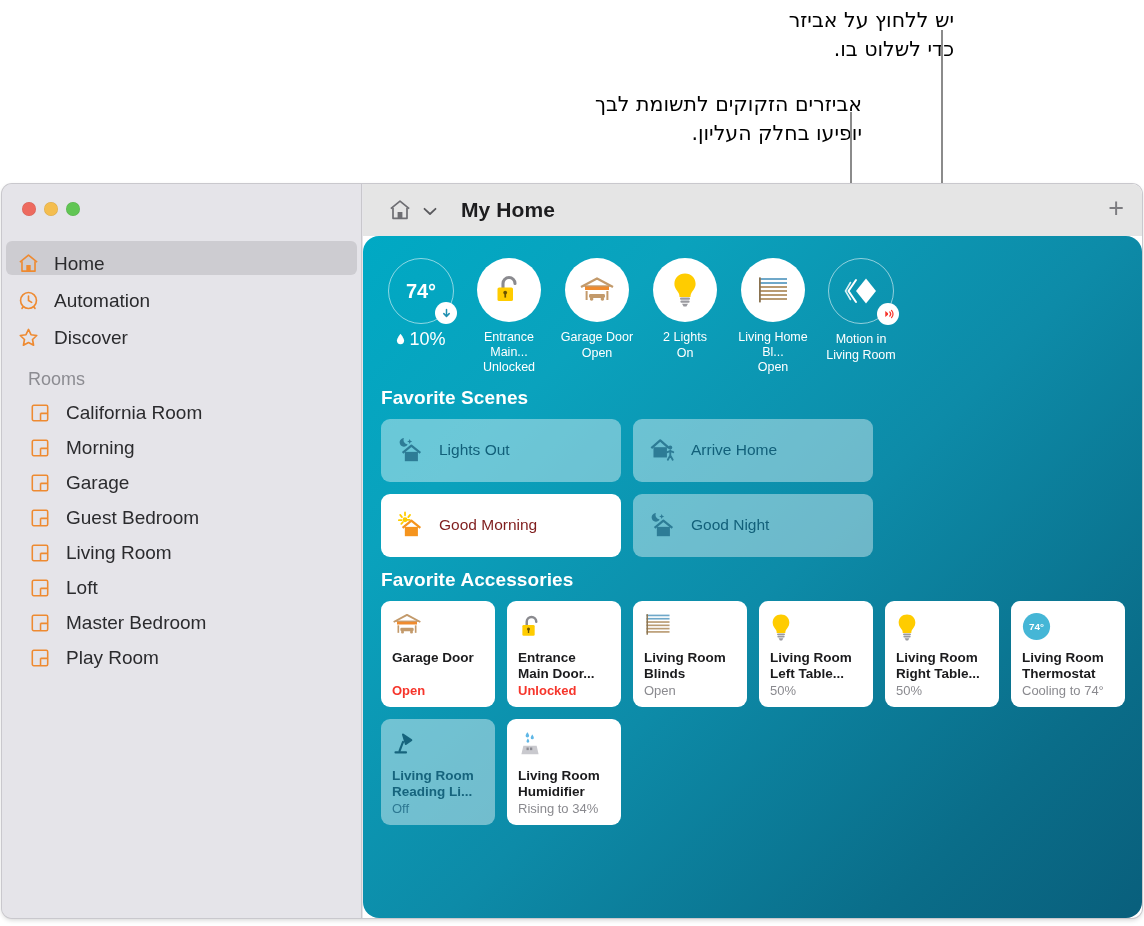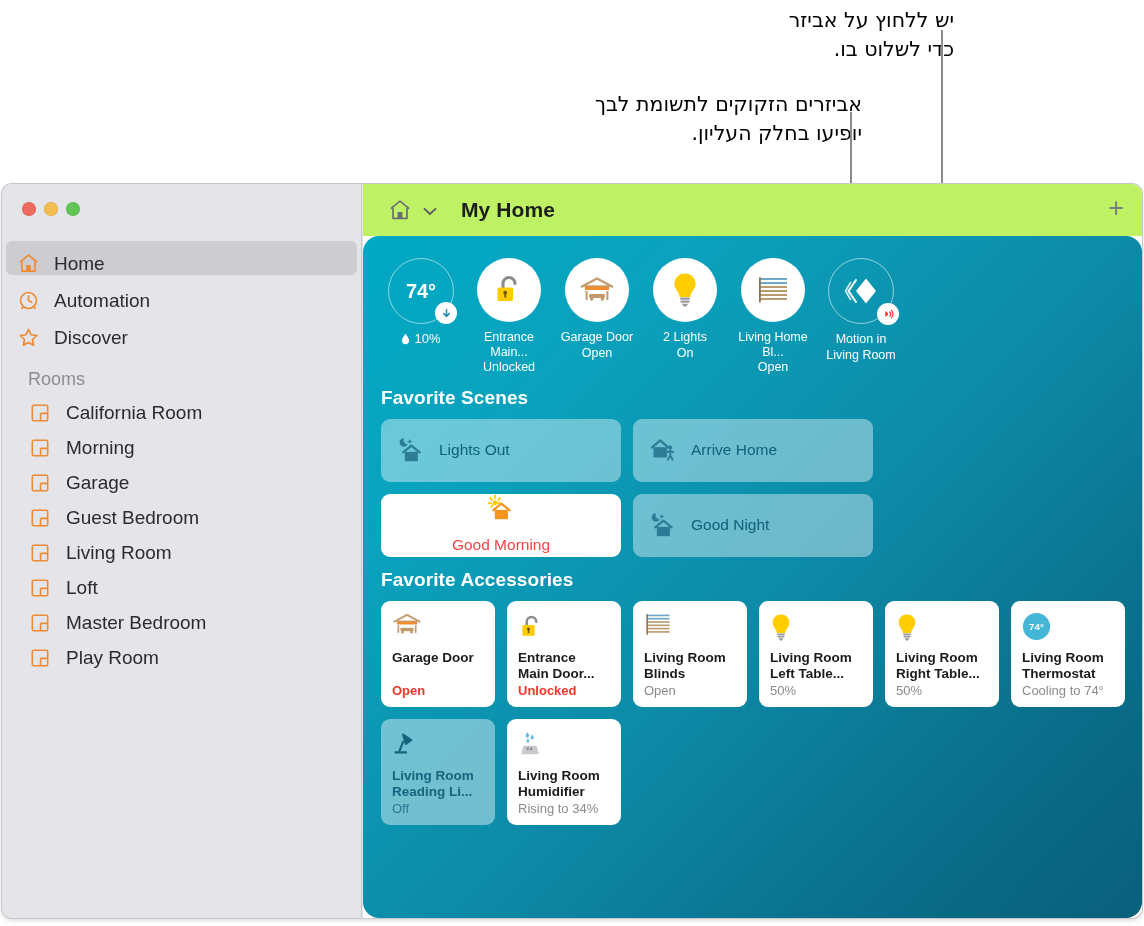--- a/index.html
+++ b/index.html
@@ -77,21 +77,21 @@
     height:33px;margin:2px 16px;padding:0 10px;
     border-radius:6px;font-size:19px;color:#2b2b2e;
   }
 
   
   .content{
     position:absolute;left:361px;top:0;right:0;bottom:0;
     background:#fff;
   }
   .titlebar{
-    height:52px;background:#bef264;display:flex;align-items:center;
+    height:52px;background:#e5e5e5;display:flex;align-items:center;
     padding:0 18px 0 24px;box-sizing:border-box;
   }
   .home-ic{width:26px;height:26px;display:flex;align-items:center;justify-content:center;}
   .chev{margin-left:10px;color:#5a5a5e;font-size:15px;}
   .home-title{margin-left:24px;font-size:21px;font-weight:700;color:#1d1d1f;letter-spacing:.1px;}
   .plus{margin-left:auto;color:#7c7c80;font-size:27px;font-weight:300;line-height:1;padding-bottom:4px;}
 
   .canvas{
     position:absolute;left:0;right:0;top:52px;bottom:0;
     background:linear-gradient(135deg,#00a9c4 0%,#0aa2bd 22%,#0d8ba8 52%,#0a6d89 82%,#095f7c 100%);
@@ -121,40 +121,40 @@
   }
   .badge-down{
     position:absolute;right:-4px;bottom:-1px;width:22px;height:22px;border-radius:50%;
     background:#fff;display:flex;align-items:center;justify-content:center;
   }
   .badge-motion{
     position:absolute;right:-6px;bottom:-2px;width:22px;height:22px;border-radius:50%;
     background:#fff;display:flex;align-items:center;justify-content:center;
   }
   .status-sub{margin-top:1px;}
-  .hum{display:flex;align-items:center;justify-content:center;gap:4px;font-size:13px;}
+  .hum{display:flex;align-items:center;justify-content:center;gap:4px;font-size:18px;}
 
   
   .sec-head{
     color:#fff;font-size:19px;font-weight:700;
     margin:12px 0 10px 18px;letter-spacing:.1px;
   }
 
   
   .scenes{
     display:grid;grid-template-columns:240px 240px;gap:12px 12px;
     margin-left:18px;
   }
   .scene{
     height:63px;border-radius:9px;display:flex;align-items:center;
     padding:0 16px;box-sizing:border-box;gap:14px;
     background:rgba(255,255,255,.40);
     color:#12607a;font-weight:400;font-size:15.5px;
   }
-  .scene.on{background:#fff;color:#ef4444;flex-direction:column;}
+  .scene.on{background:#fff;color:#7f1d1d;}
   .scene-ic{width:28px;height:28px;flex:0 0 28px;display:flex;align-items:center;justify-content:center;}
 
   
   .acc-grid{
     display:grid;grid-template-columns:repeat(6,114px);gap:12px;
     margin-left:18px;
   }
   .acc{
     height:106px;border-radius:9px;background:#fff;
     box-sizing:border-box;padding:11px 11px 9px 11px;

